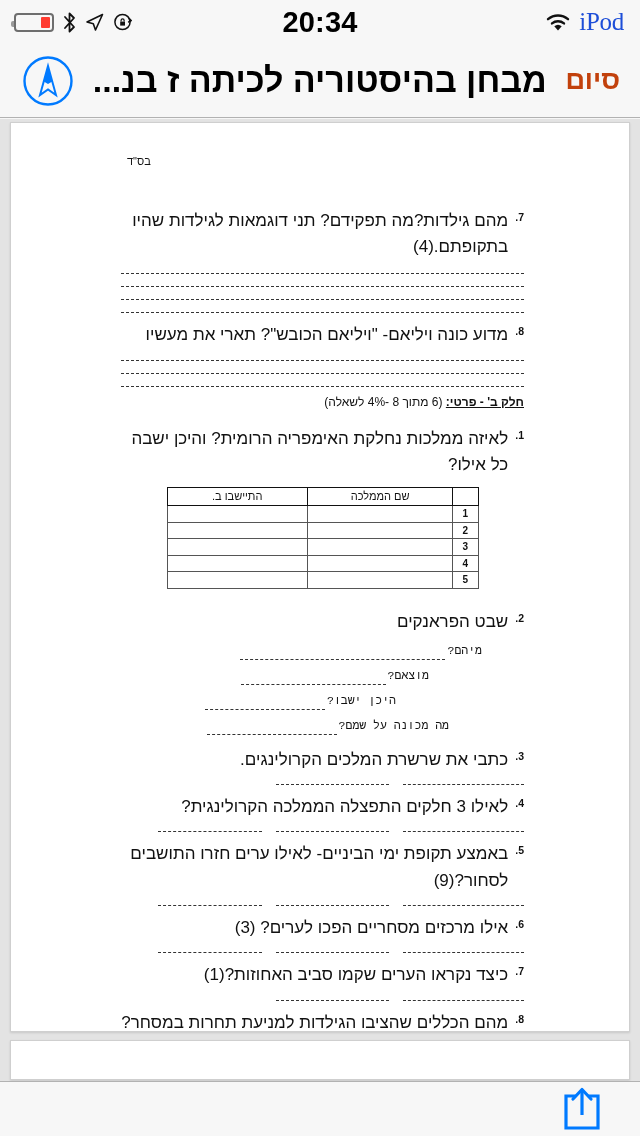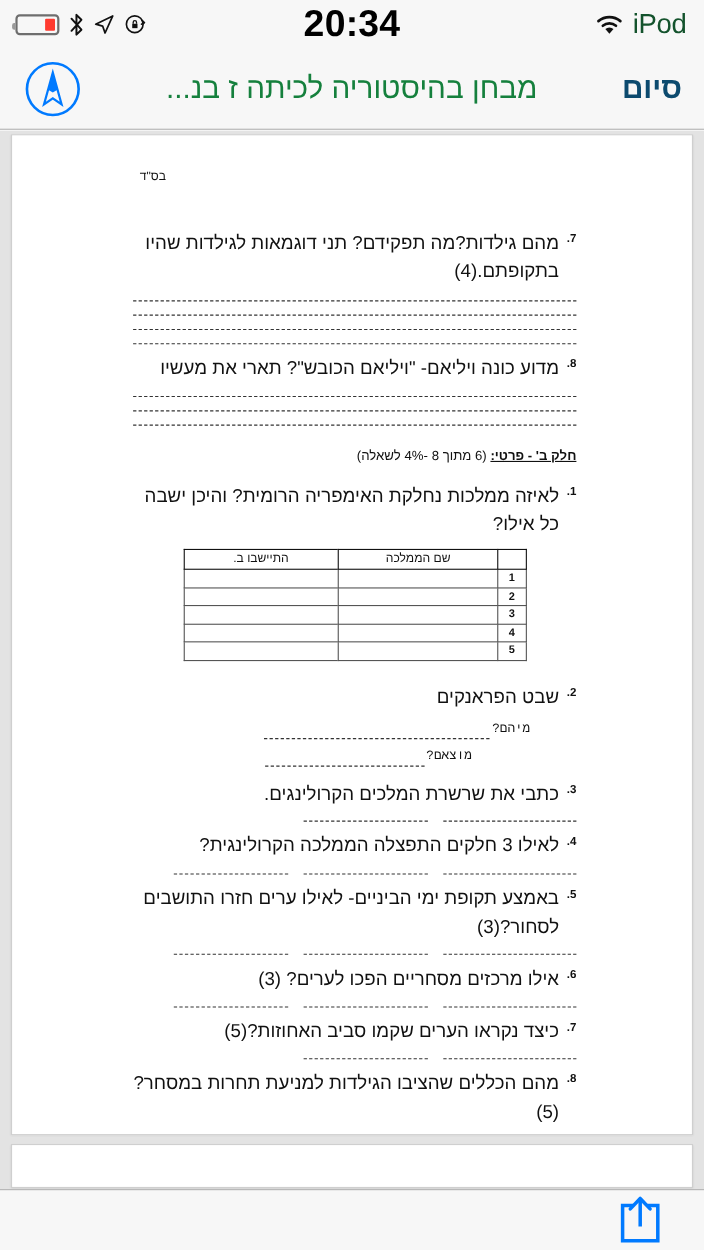--- a/index.html
+++ b/index.html
@@ -17,29 +17,29 @@
     background:#f7f7f7;
     display:flex; align-items:center;
   }
   .status-left {
     display:flex; align-items:center; gap:9px;
     padding-left:14px; flex:1;
   }
   .status-center {
     position:absolute; left:0; width:640px;
     text-align:center;
-    font-size:34px; font-weight:600; color:#000;
+    font-size:29px; font-weight:600; color:#000;
     letter-spacing:0.2px;
   }
   .status-right {
     display:flex; align-items:center; gap:9px;
     padding-right:16px; margin-left:auto;
     position:relative; z-index:2;
   }
-  .status-carrier { font-size:25px; color:#14532d; letter-spacing:-0.3px; }
+  .status-carrier { font-size:25px; color:#1d4ed8; letter-spacing:-0.3px;font-family:Liberation Serif, serif; }
 
   .battery {
     width:40px; height:19px;
     border:2px solid #6e6e6e; border-radius:4px;
     position:relative; display:flex;
     justify-content:flex-end; align-items:center;
     padding:2px;
   }
   .battery::before {
     content:""; position:absolute; left:-5px; top:6px;
@@ -56,26 +56,26 @@
   .nav-bar {
     position:absolute; top:44px; left:0;
     width:640px; height:74px;
     background:#f7f7f7;
     display:flex; align-items:center;
     border-bottom:1px solid #b2b2b2;
   }
   .safari-icon { width:52px; height:52px; margin-left:22px; flex:0 0 auto; }
   .nav-title {
     flex:1; text-align:center;
-    font-size:27px; font-weight:400; color:#15803d;
+    font-size:34px; font-weight:700; color:#000000;
     direction:rtl; white-space:nowrap; overflow:hidden;
     padding:0 6px;
   }
   .nav-done {
-    font-size:27px; font-weight:700; color:#0c4a6e;
+    font-size:27px; font-weight:700; color:#c2410c;
     padding-right:20px; flex:0 0 auto; direction:rtl;
   }
 
   
   .doc-viewer {
     position:absolute; top:119px; left:0;
     width:640px; height:962px;
     background:#e3e3e3;
     overflow:hidden;
   }
@@ -122,21 +122,21 @@
 
   
   .blank-row { display:flex; gap:14px; margin-top:1px; justify-content:flex-start; }
   .blank { border-bottom:1px dashed #333; height:11px; }
   .blank.b1 { width:30%; }
   .blank.b2 { width:28%; }
   .blank.b3 { width:26%; }
 
   
   .section-head {
-    margin-top:18px; font-size:12px;
+    margin-top:6px; font-size:12px;
     text-align:right;
   }
   .section-head .ttl {
     font-weight:bold; text-decoration:underline;
   }
 
   
   .tbl-wrap { display:flex; justify-content:center; margin-top:9px; }
   table.kingdoms {
     border-collapse:collapse;
@@ -321,20 +321,28 @@
         </div>
 
         <div class="subq subq-indent-a">
           <span class="subq-label">מיהם?</span>
           <span class="subq-line sq-a"></span>
         </div>
         <div class="subq subq-indent-b">
           <span class="subq-label">מוצאם?</span>
           <span class="subq-line sq-b"></span>
         </div>
+        <div class="subq subq-indent-c">
+          <span class="subq-label">היכן ישבו?</span>
+          <span class="subq-line sq-c"></span>
+        </div>
+        <div class="subq subq-indent-d">
+          <span class="subq-label">מה מכונה על שמם?</span>
+          <span class="subq-line sq-d"></span>
+        </div>
       </div>
 
       <div style="margin-top:12px;">
         <div class="q">
           <span class="q-num">3.</span>
           <span class="q-text">כתבי את שרשרת המלכים הקרולינגים.</span>
         </div>
         <div class="blank-row">
           <span class="blank b1"></span>
           <span class="blank b2"></span>
@@ -349,21 +357,21 @@
         <div class="blank-row">
           <span class="blank b1"></span>
           <span class="blank b2"></span>
           <span class="blank b3"></span>
         </div>
       </div>
 
       <div style="margin-top:7px;">
         <div class="q">
           <span class="q-num">5.</span>
-          <span class="q-text">באמצע תקופת ימי הביניים- לאילו ערים חזרו התושבים לסחור?(3)</span>
+          <span class="q-text">באמצע תקופת ימי הביניים- לאילו ערים חזרו התושבים לסחור?(9)</span>
         </div>
         <div class="blank-row">
           <span class="blank b1"></span>
           <span class="blank b2"></span>
           <span class="blank b3"></span>
         </div>
       </div>
 
       <div style="margin-top:7px;">
         <div class="q">
@@ -373,21 +381,21 @@
         <div class="blank-row">
           <span class="blank b1"></span>
           <span class="blank b2"></span>
           <span class="blank b3"></span>
         </div>
       </div>
 
       <div style="margin-top:7px;">
         <div class="q">
           <span class="q-num">7.</span>
-          <span class="q-text">כיצד נקראו הערים שקמו סביב האחוזות?(5)</span>
+          <span class="q-text">כיצד נקראו הערים שקמו סביב האחוזות?(1)</span>
         </div>
         <div class="blank-row">
           <span class="blank b1"></span>
           <span class="blank b2"></span>
         </div>
       </div>
 
       <div style="margin-top:7px;">
         <div class="q">
           <span class="q-num">8.</span>

